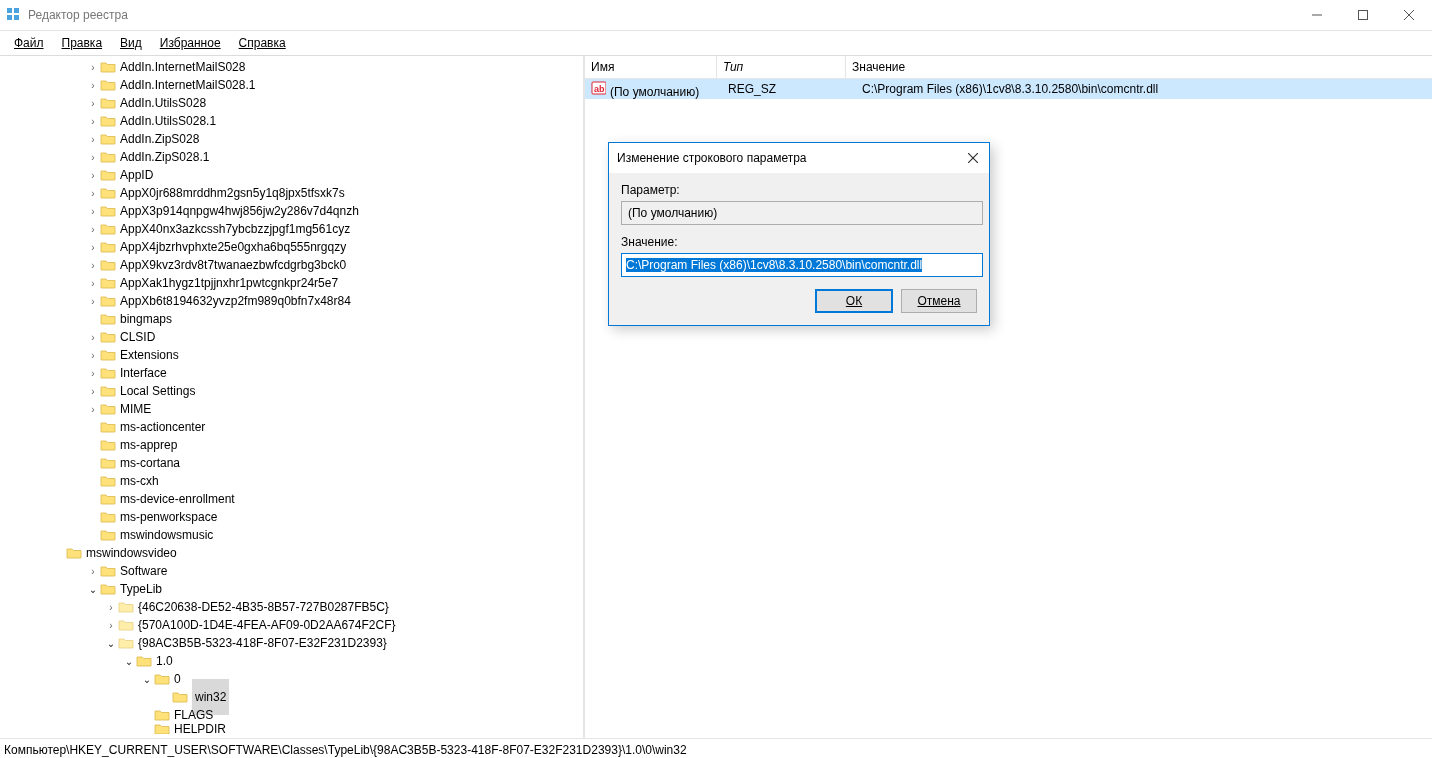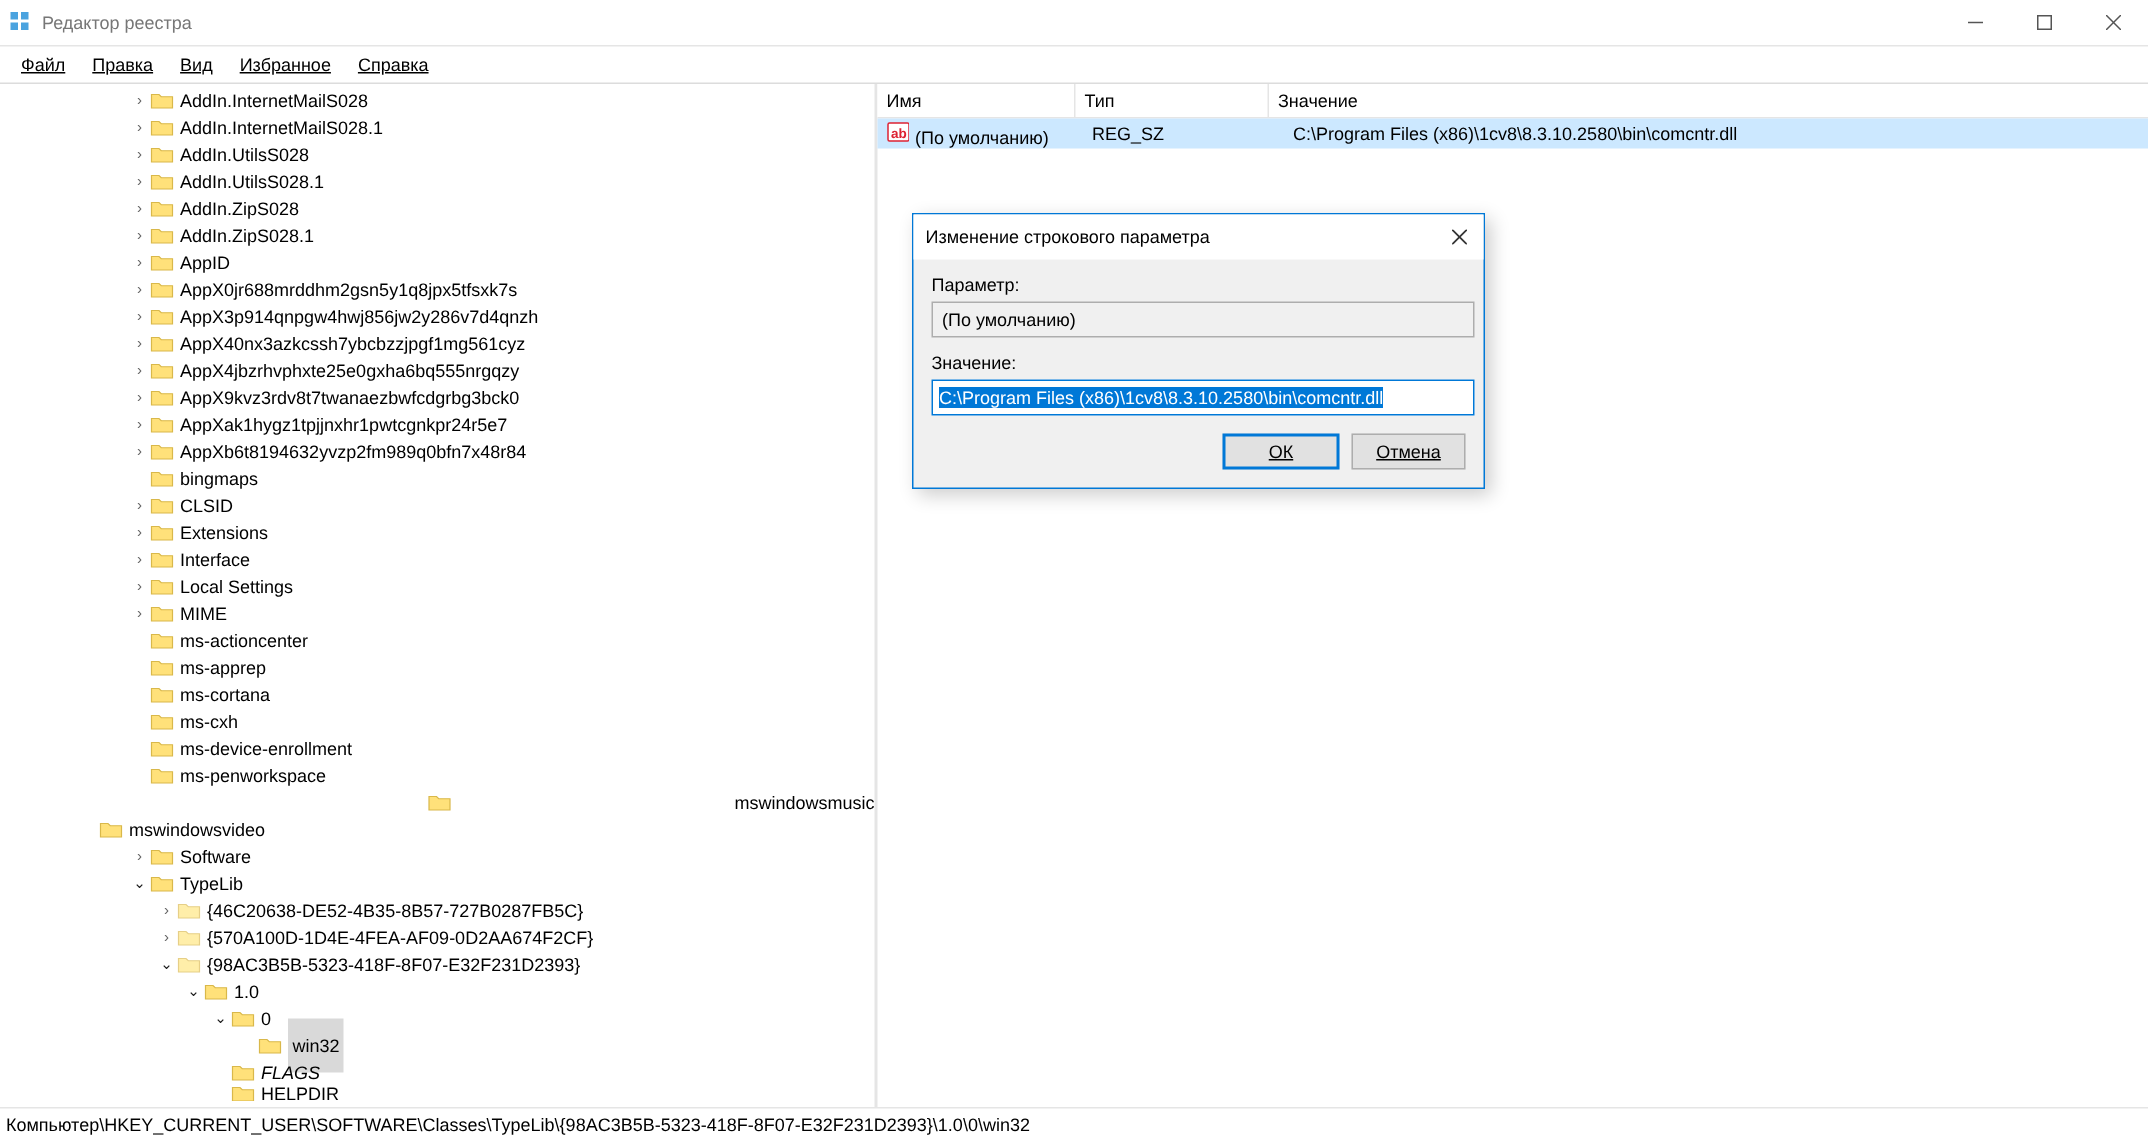--- a/index.html
+++ b/index.html
@@ -495,21 +495,21 @@
         </div>
         <div class="tree-row" style="padding-left: 86px;">
           <span class="arrow"></span>
           <span class="folder-icon">
             <svg width="16" height="14">
               <path d="M1 3 L6 3 L7.5 4.5 L15 4.5 L15 12 L1 12 Z" fill="#ffe17a" stroke="#d9b84a" stroke-width="0.8"></path>
             </svg>
           </span>
           <span class="label">ms-penworkspace</span>
         </div>
-        <div class="tree-row" style="padding-left: 86px; justify-content: space-between;">
+        <div class="tree-row" style="padding-left: 86px;">
           <span class="arrow"></span>
           <span class="folder-icon">
             <svg width="16" height="14">
               <path d="M1 3 L6 3 L7.5 4.5 L15 4.5 L15 12 L1 12 Z" fill="#ffe17a" stroke="#d9b84a" stroke-width="0.8"></path>
             </svg>
           </span>
           <span class="label">mswindowsmusic</span>
         </div>
         <div class="tree-row" style="padding-left: 52px;">
           <span class="arrow"></span>
@@ -585,21 +585,21 @@
         </div>
         <div class="tree-row" style="padding-left: 158px;">
           <span class="arrow"></span>
           <span class="folder-icon">
             <svg width="16" height="14">
               <path d="M1 3 L6 3 L7.5 4.5 L15 4.5 L15 12 L1 12 Z" fill="#ffe17a" stroke="#d9b84a" stroke-width="0.8"></path>
             </svg>
           </span>
           <span class="label selected-tree" style="padding: 11px 3px;">win32</span>
         </div>
-        <div class="tree-row" style="padding-left: 140px; font-style: italic;">
+        <div class="tree-row" style="padding-left: 140px;">
           <span class="arrow"></span>
           <span class="folder-icon">
             <svg width="16" height="14">
               <path d="M1 3 L6 3 L7.5 4.5 L15 4.5 L15 12 L1 12 Z" fill="#ffe17a" stroke="#d9b84a" stroke-width="0.8"></path>
             </svg>
           </span>
           <span class="label">FLAGS</span>
         </div>
         <div class="tree-row" style="padding-left: 140px; height: 10px; overflow: hidden;">
           <span class="arrow"></span>
@@ -608,21 +608,21 @@
               <path d="M1 3 L6 3 L7.5 4.5 L15 4.5 L15 12 L1 12 Z" fill="#ffe17a" stroke="#d9b84a" stroke-width="0.8"></path>
             </svg>
           </span>
           <span class="label">HELPDIR</span>
         </div>
       </div>
   </div>
   <div class="list-pane">
     <div class="list-header">
       <div class="col" id="col-name" style="width: 119px;">Имя</div>
-      <div class="col" id="col-type" style="width: 116px;">Тип</div>
+      <div class="col" id="col-type" style="width: 116px; font-style: italic;">Тип</div>
       <div class="col" style="flex:1;border-right:none" id="col-value">Значение</div>
     </div>
     <div class="list-row">
       <div class="cell" id="cell-name" style="width: 125px;">
         <span class="value-icon">
           <svg width="16" height="16">
               <rect x="1" y="2" width="14" height="12" rx="1" fill="#fff" stroke="#d23"></rect>
               <text x="3" y="12" font-size="9" fill="#d23" font-weight="bold">ab</text>
             </svg>
         </span><span>(По умолчанию)</span>

